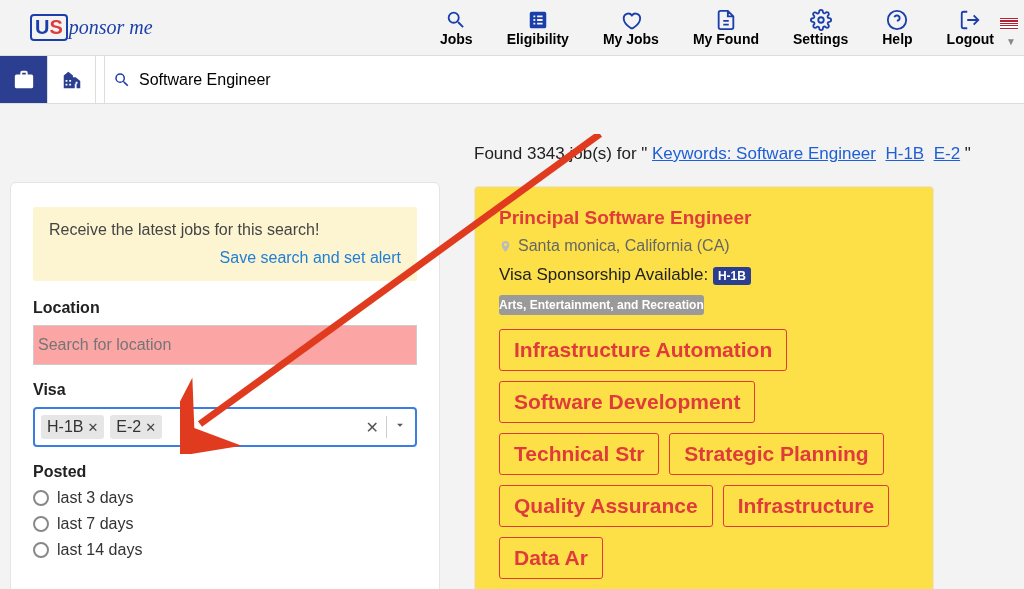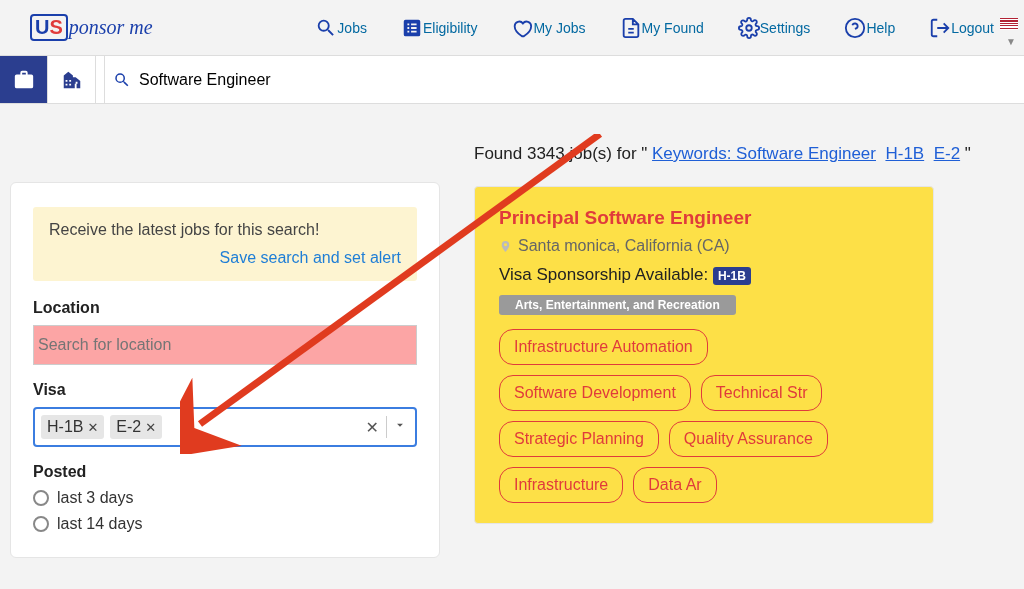--- a/index.html
+++ b/index.html
@@ -6,21 +6,21 @@
   body { font-family: Arial, Helvetica, sans-serif; background: #f3f3f3; width:1024px; height:589px; overflow:hidden; position:relative; }
 
   
   .header { background:#f3f3f3; border-bottom:1px solid #ddd; height:56px; display:flex; align-items:center; padding:0 30px; }
   .logo { font-size:22px; font-weight:500; font-style:italic; color:#1a3fab; display:flex; align-items:center; }
   .logo .us-box { border:2px solid #1a3fab; border-radius:4px; padding:0 3px; font-style:normal; font-weight:bold; color:#1a3fab; font-family: Arial; font-size:20px; margin-right:1px;}
   .logo .us-box .u { color:#1a3fab; }
   .logo .us-box .s { color:#e03b3b; }
   .logo-rest { font-family: 'Segoe Script', cursive; font-size:20px; color:#1a3fab; }
   .nav { display:flex; gap:34px; margin-left:auto; }
-  .nav-item { display:flex; flex-direction:row; align-items:center; color:#0369a1; font-size:14px; font-weight:normal; cursor:pointer; }
+  .nav-item { display:flex; flex-direction:column; align-items:center; color:#000000; font-size:14px; font-weight:bold; cursor:pointer; }
   .nav-item svg { width:22px; height:22px; }
   .flag { width:18px; height:12px; background:linear-gradient(#b22234 0 10%,#fff 10% 20%,#b22234 20% 30%,#fff 30% 40%,#b22234 40% 50%,#fff 50% 60%,#b22234 60% 70%,#fff 70% 80%,#b22234 80% 90%,#fff 90% 100%); position:absolute; right:6px; top:18px; }
   .flag-caret { position:absolute; right:8px; top:36px; font-size:10px; color:#888; }
 
   
   .searchrow { background:#fff; border-bottom:1px solid #ddd; height:48px; display:flex; align-items:stretch; }
   .mode-tabs { display:flex; }
   .mode-tab { width:48px; display:flex; align-items:center; justify-content:center; border-right:1px solid #ddd; cursor:pointer; }
   .mode-tab.active { background:#2b3e8f; }
   .mode-tab.active svg { fill:#fff; }
@@ -56,24 +56,24 @@
   .results { flex:1; }
   .foundline { font-size:17px; color:#222; margin:6px 0 22px; }
   .foundline a { color:#1f5fd6; text-decoration:underline; }
 
   .card { background:#fde047; border:1px solid #e5e5e5; border-radius:4px; padding:20px 24px; width:460px; }
   .job-title { color:#e03b3b; font-weight:bold; font-size:19px; margin-bottom:8px; }
   .job-loc { color:#666; font-size:16px; margin-bottom:10px; display:flex; align-items:center; gap:6px; }
   .job-loc svg { width:13px; height:13px; fill:#bbb; }
   .sponsor-line { font-size:17px; color:#222; margin-bottom:10px; }
   .badge { background:#2b3e8f; color:#fff; font-size:12px; font-weight:bold; padding:2px 5px; border-radius:3px; }
-  .sector-badge { background:#9a9a9a; color:#fff; font-size:12px; padding:3px 16px; border-radius:3px; display:inline-block; margin-bottom:14px; font-weight:bold;}
+  .sector-badge { background:#9a9a9a; color:#fff; font-size:12px; padding:3px 0; border-radius:3px; display:inline-block; margin-bottom:14px; font-weight:bold;}
   .missing-label { color:#555; font-weight:bold; font-size:16px; margin-bottom:12px; }
   .skills { display:flex; flex-wrap:wrap; gap:10px; }
-  .skill { border:1.5px solid #e03b3b; color:#e03b3b; font-size:16px; font-weight:normal; padding:8px 14px; border-radius:14px; white-space:nowrap; }
+  .skill { border:1.5px solid #e03b3b; color:#e03b3b; font-size:21px; font-weight:bold; padding:8px 14px; border-radius:3px; white-space:nowrap; }
 
   
   .arrow { position:absolute; left:180px; top:134px; pointer-events:none; }
 </style>
 </head>
 <body>
 
 <div class="header">
   <div class="logo">
     <span class="us-box"><span class="u">U</span><span class="s">S</span></span>
@@ -175,20 +175,24 @@
       <span class="visa-caret"><svg viewBox="0 0 24 24">
             <path fill="#555" d="M7 10l5 5 5-5z"></path>
           </svg></span>
     </div>
 
     <div class="field-label">Posted</div>
     <div class="posted-opts">
       <label class="radio-row">
           <span class="radio"></span>
           <span>last 3 days</span>
+        </label>
+      <label class="radio-row">
+          <span class="radio"></span>
+          <span>last 7 days</span>
         </label>
       <label class="radio-row">
           <span class="radio"></span>
           <span>last 14 days</span>
         </label>
     </div>
   </div>
 
   <div class="results">
     <div class="foundline">

